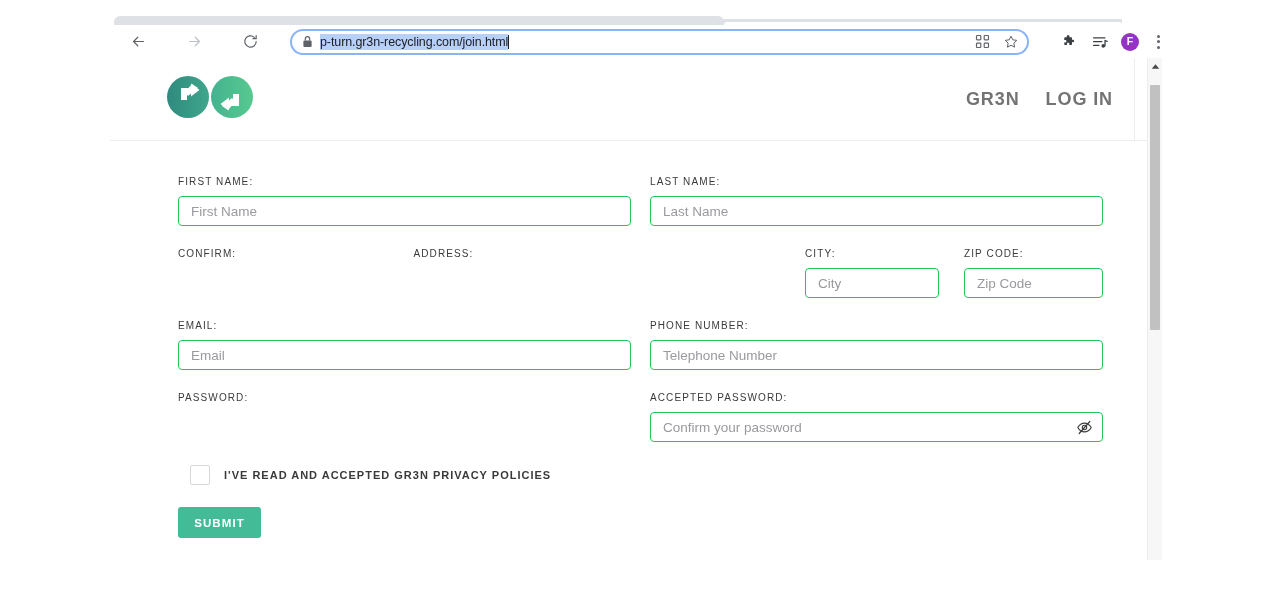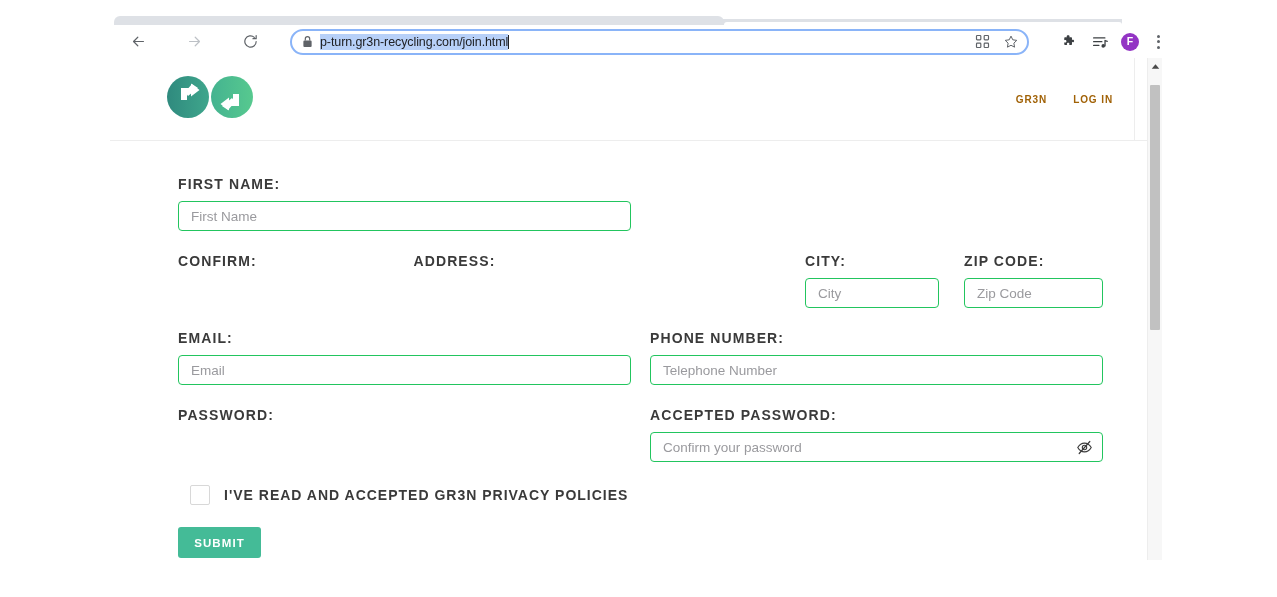--- a/index.html
+++ b/index.html
@@ -155,23 +155,23 @@
     width: 94px; height: 52px;
   }
   #site-nav {
     position: absolute;
     right: 27px; top: 0;
     height: 82px;
     display: flex; align-items: center; gap: 26px;
     padding-right: 22px;
   }
   .nav-link {
-    font-size: 10px;
+    font-size: 18px;
     font-weight: bold;
-    color: #a16207;
+    color: #737373;
     letter-spacing: 0.9px;
     text-decoration: none;
     white-space: nowrap;
   }
   #nav-divider {
     position: absolute;
     right: 0px; top: 0;
     width: 1px; height: 82px;
     background: #ededed;
   }
@@ -181,22 +181,22 @@
     position: absolute;
     left: 68px; top: 118px;
     width: 925px;
   }
   .form-row {
     display: flex;
     margin-bottom: 22px;
   }
   .field { display: flex; flex-direction: column; }
   .field-label {
-    font-size: 14px;
-    font-weight: bold;
+    font-size: 10px;
+    font-weight: normal;
     color: #3a3a3a;
     letter-spacing: 1.1px;
     margin-bottom: 9px;
     white-space: nowrap;
   }
   .text-input {
     height: 30px;
     border: 1px solid #22c55e;
     border-radius: 4px;
     background: #ffffff;
@@ -238,21 +238,21 @@
   #consent-checkbox {
     width: 20px; height: 20px;
     border: 1px solid #d8d8d8;
     border-radius: 2px;
     background: #ffffff;
     box-sizing: border-box;
     flex: 0 0 auto;
   }
   #consent-label {
     margin-left: 14px;
-    font-size: 14px;
+    font-size: 11px;
     font-weight: bold;
     color: #3a3a3a;
     letter-spacing: 1px;
     white-space: nowrap;
   }
   #submit-button {
     margin-top: 22px;
     width: 83px; height: 31px;
     background: #44bb97;
     color: #ffffff;
@@ -439,20 +439,24 @@
       </div>
 
       <div id="signup-form">
 
         <div class="form-row">
           <div class="field w-first">
             <span class="field-label">FIRST NAME:</span>
             <input class="text-input" type="text" placeholder="First Name" style="">
           </div>
           <div class="gap-mid"></div>
+          <div class="field w-last">
+            <span class="field-label">LAST NAME:</span>
+            <input class="text-input" type="text" placeholder="Last Name" style="">
+          </div>
         </div>
 
         <div class="form-row">
           <div class="field w-company">
             <span class="field-label">CONFIRM:</span>
           </div>
           <div class="gap-s1"></div>
           <div class="field w-address">
             <span class="field-label">ADDRESS:</span>
           </div>

